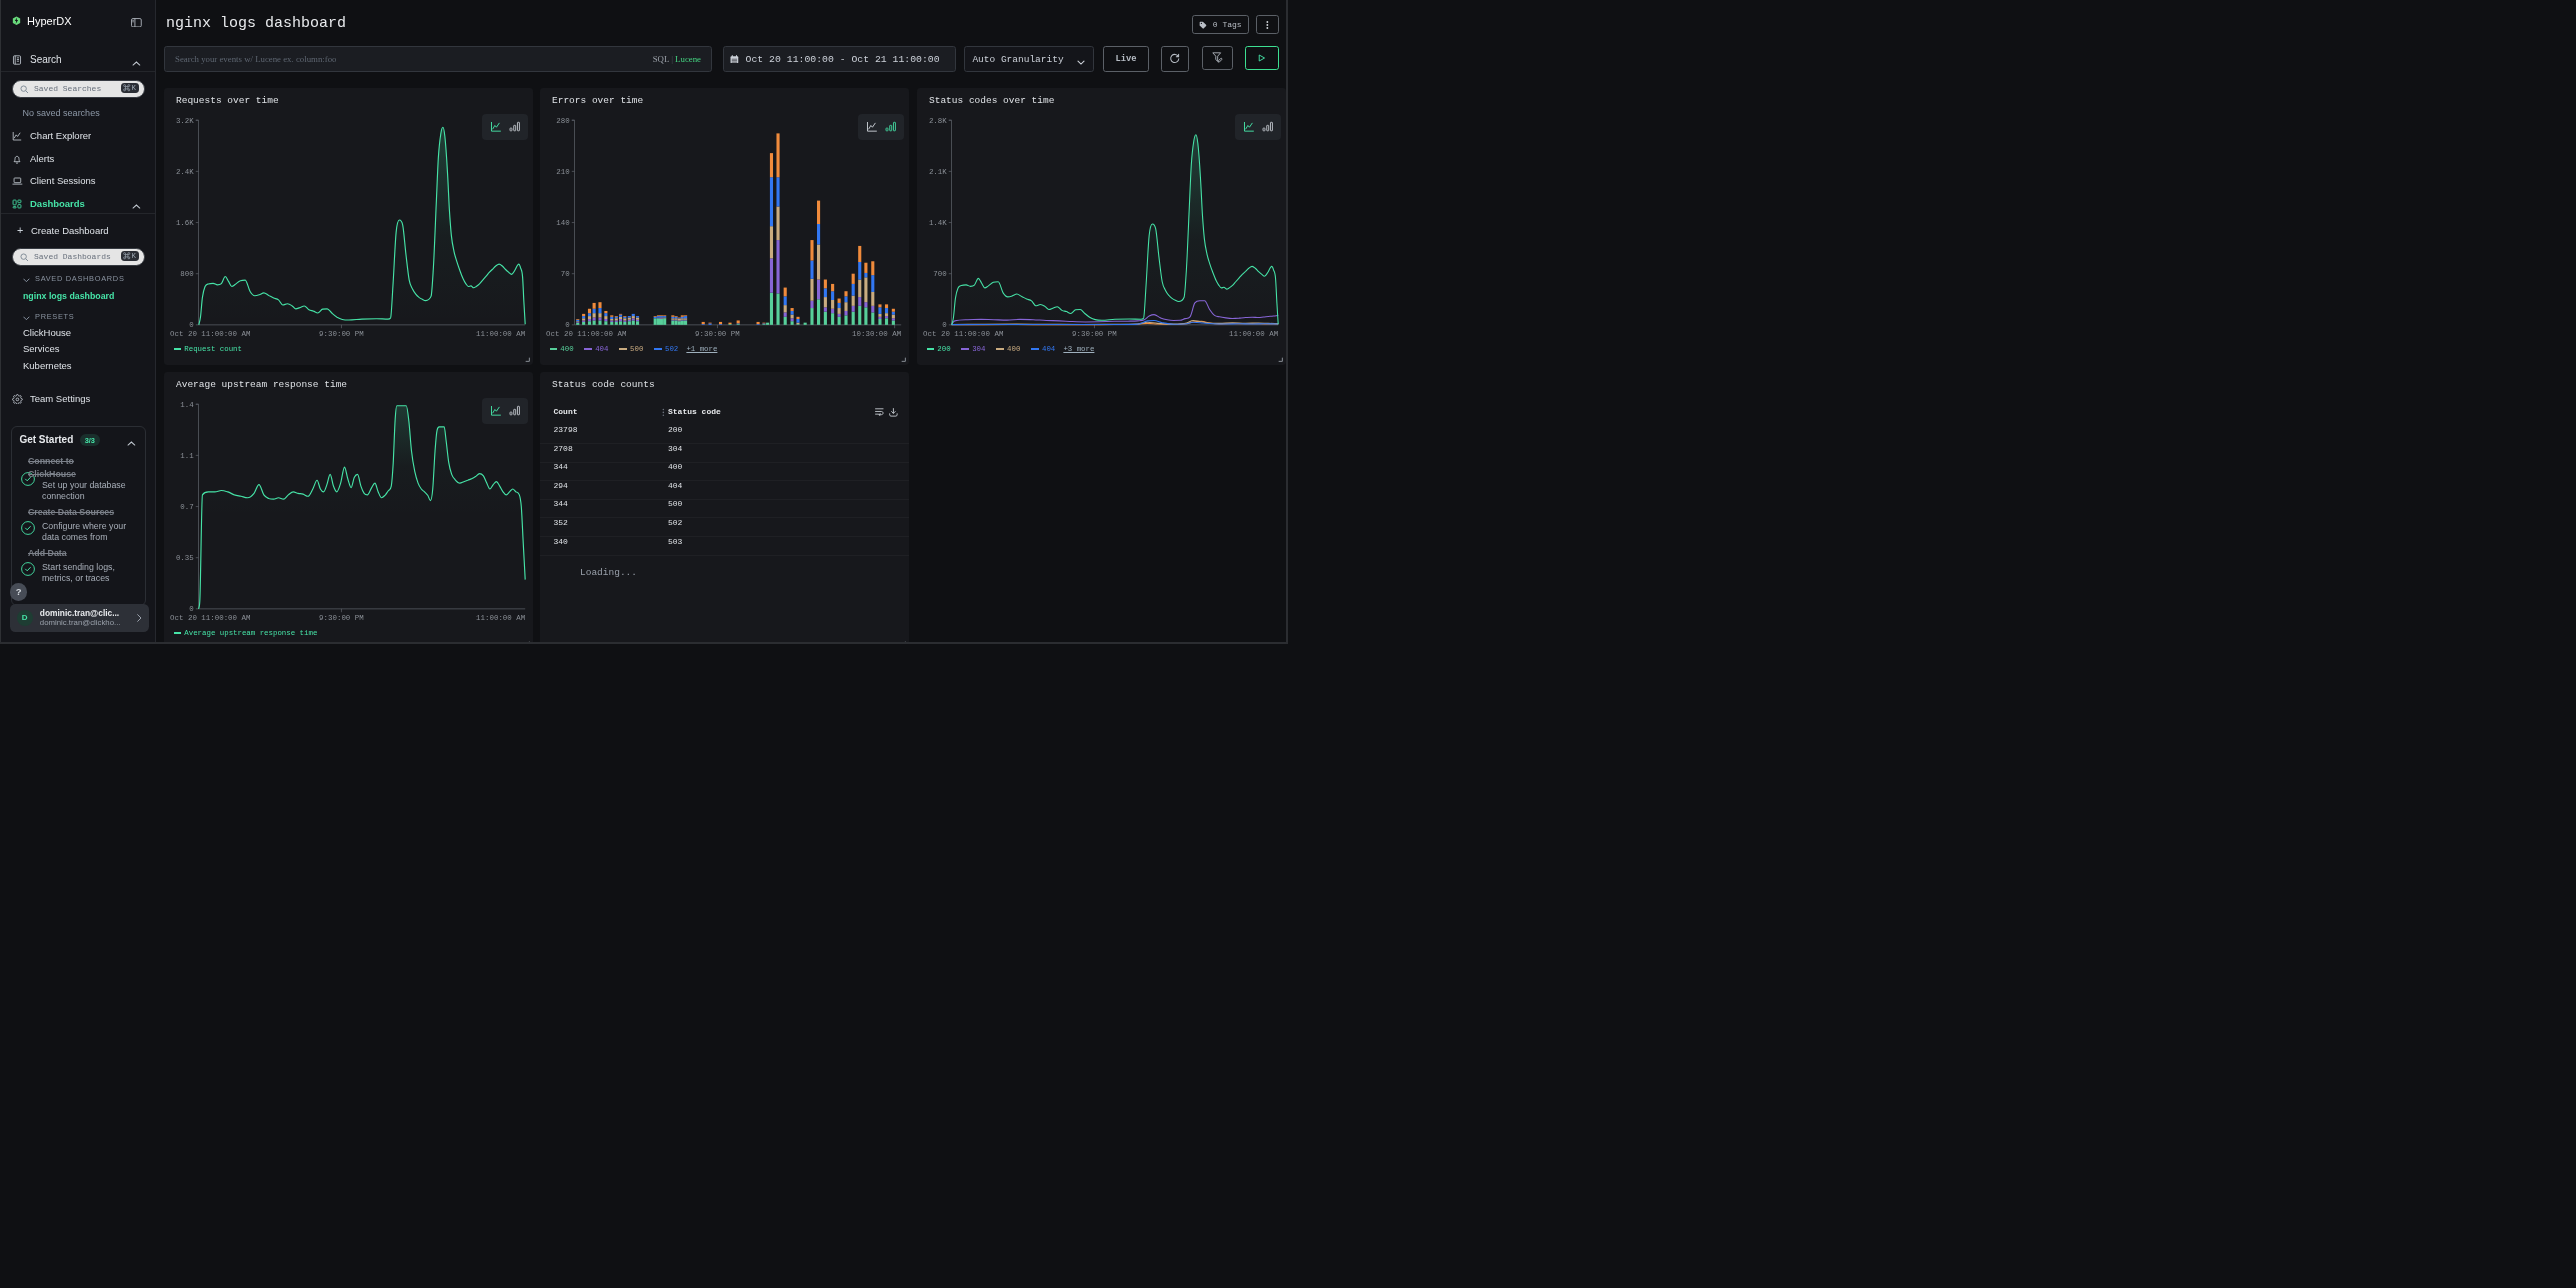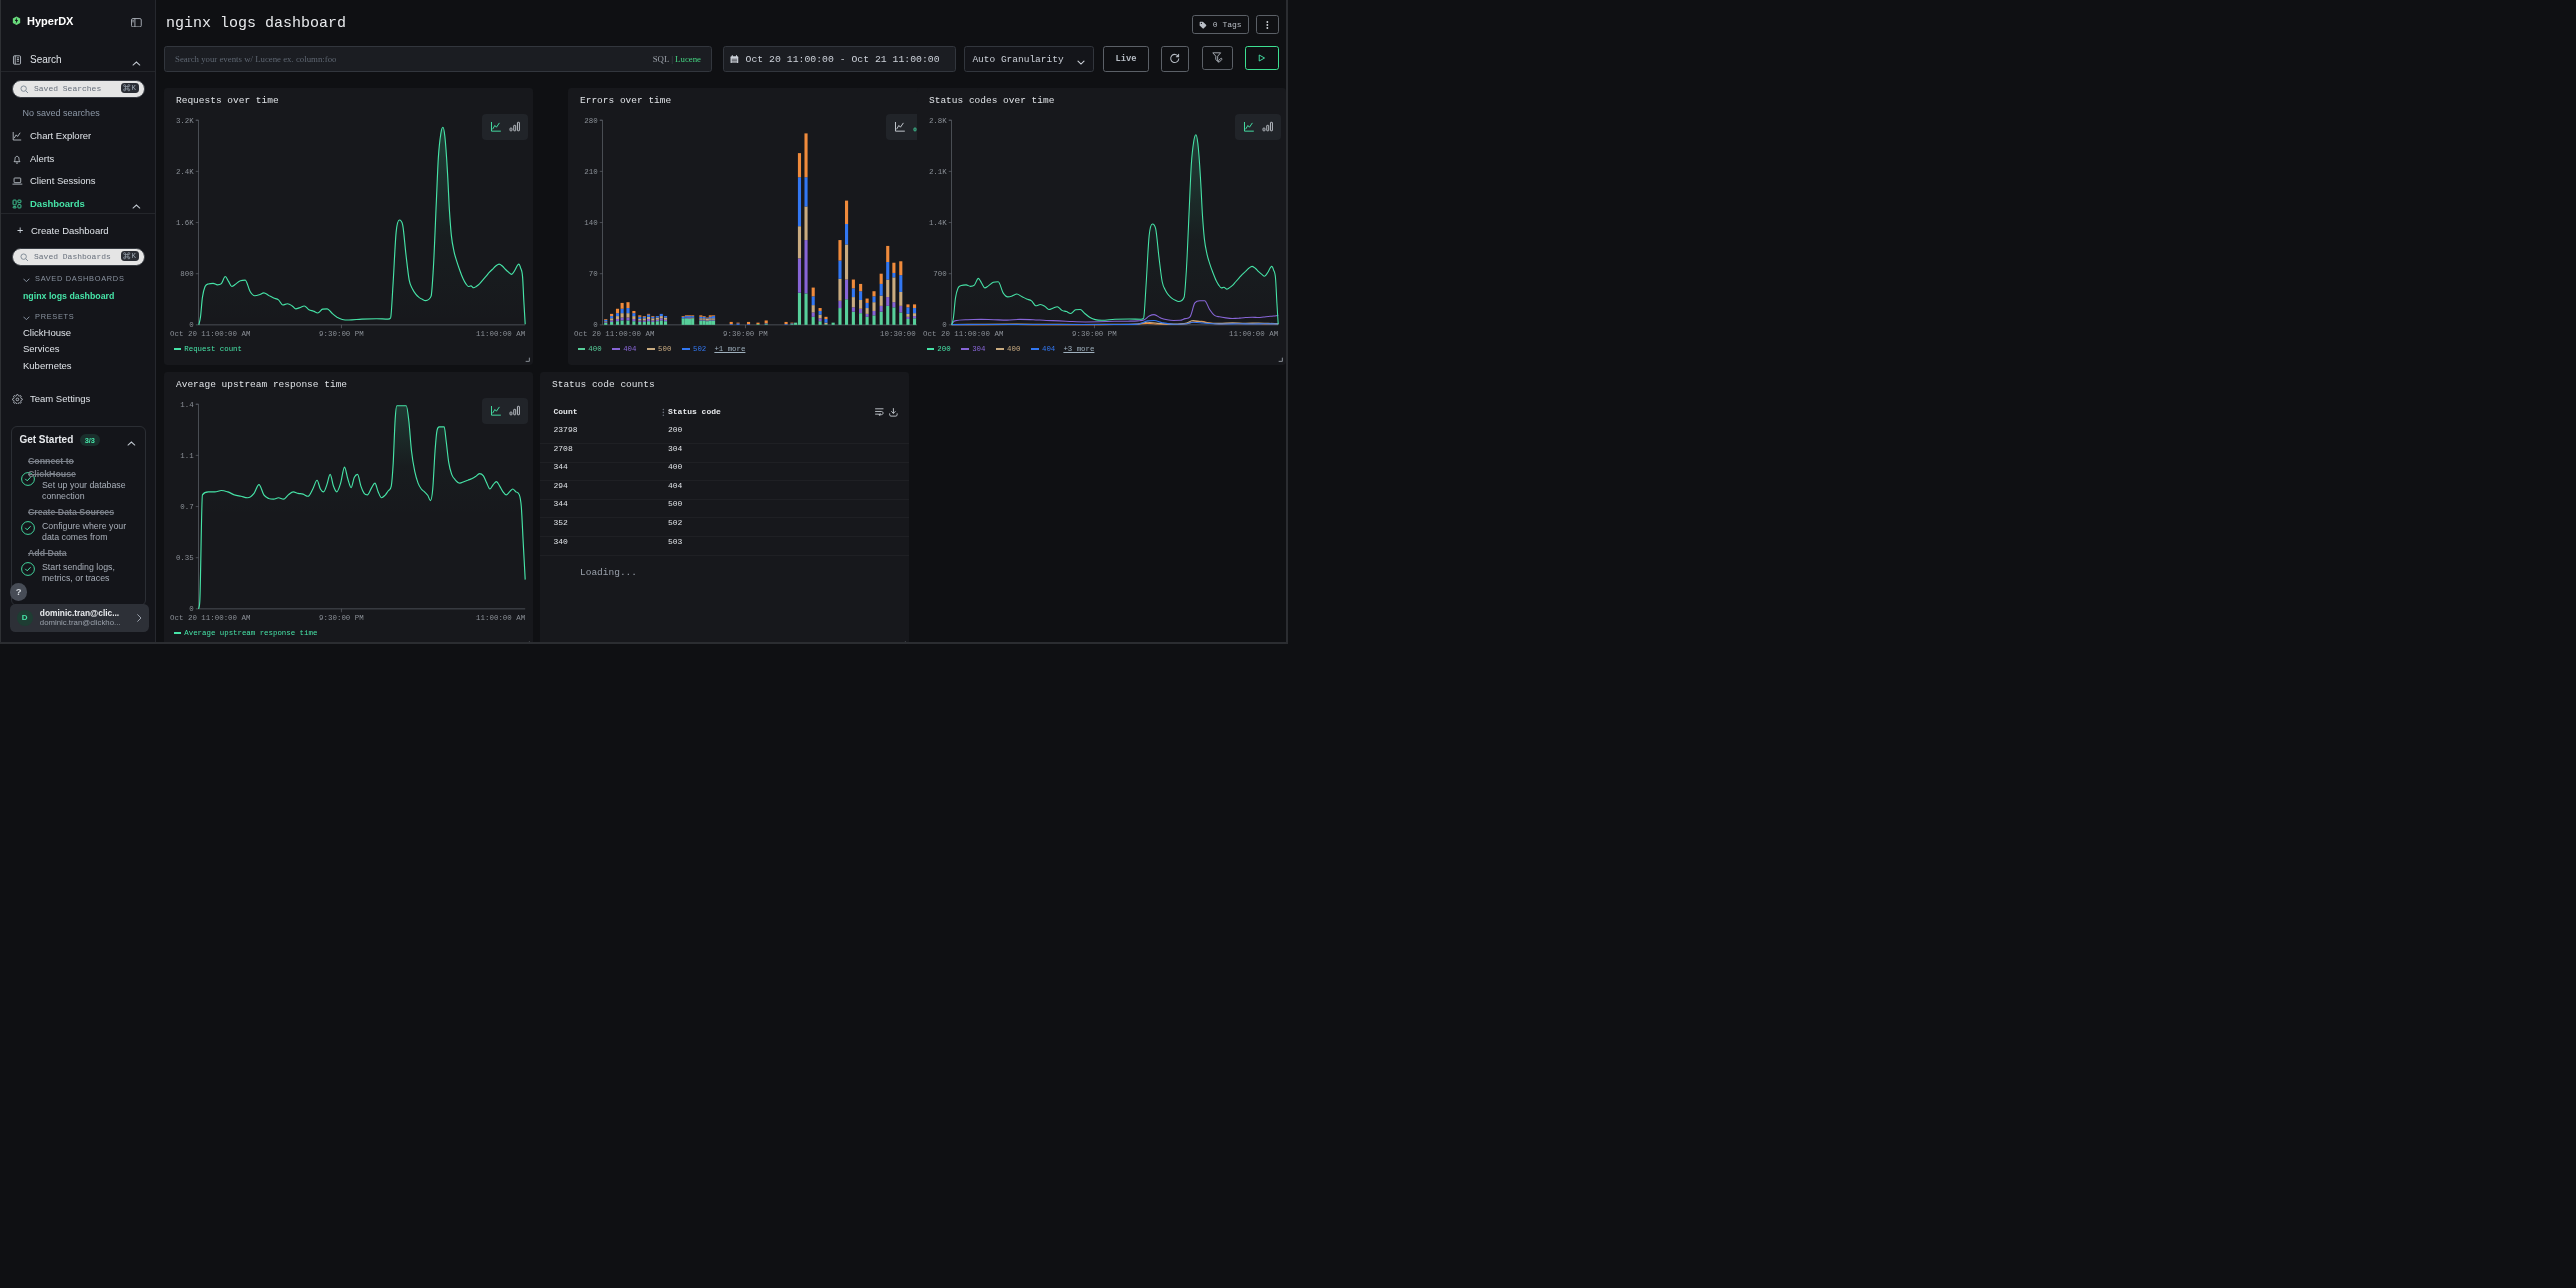--- a/index.html
+++ b/index.html
@@ -54,21 +54,21 @@
 .tic{position:absolute;top:1.4px}
 .trow{position:absolute;left:0;width:100%;height:18.6px;border-bottom:0.7px solid rgba(255,255,255,0.035)}
 .loading{position:absolute;left:40px;top:195px;font-size:9.5px;color:#99a0aa}
 </style></head>
 <body>
 <div class="sidebar">
     <svg style="position:absolute;left:10.8px;top:16px" width="9" height="9.5" viewBox="0 0 27 28">
       <path d="M13.5 1 24.5 7.4V20.6L13.5 27 2.5 20.6V7.4Z" fill="#69db7c"></path>
       <path d="M15.2 4.5 8.4 14.7h4.1l-1.3 8.3 7.2-10.9h-4.2z" fill="#14151a"></path>
     </svg>
-    <span style="position:absolute;left:26px;top:15px;font-size:11px;font-weight:700;color:#fff">HyperDX</span>
+    <span style="position:absolute;left:26px;top:15px;font-size:11px;font-weight:400;color:#fff">HyperDX</span>
     <span style="position:absolute;left:130px;top:17px"><svg width="10.8" height="9.5" viewBox="0 0 16 14" fill="none" stroke="#c3cad2" stroke-width="1.2">
         <rect x="0.8" y="0.8" width="14.4" height="12.4" rx="2"></rect>
         <path d="M5.8 0.8V13.2"></path>
         <path d="M2.6 3.4h1M2.6 5.6h1" stroke-linecap="round"></path>
       </svg></span>
     <div style="position:absolute;left:0;top:53px;width:100%">
       <span class="nico" style="top:2px">
         <svg width="10" height="10" viewBox="0 0 15 15" fill="none" stroke="#ccd3db" stroke-width="1.2">
           <rect x="2.2" y="1.2" width="10.6" height="12.6" rx="1.5"></rect>
           <path d="M4.8 1.2V13.8"></path>
@@ -296,21 +296,21 @@
     <div class="legend">
       <span class="li">
         <span class="sw" style="background:#46e3a7"></span>
         <span style="color:#46e3a7">Request count</span>
       </span>
     </div>
     <svg class="rsz" width="4.7" height="4.7" viewBox="0 0 7 7">
       <path d="M1 6.5H6.5V1" fill="none" stroke="#9aa0a8" stroke-width="1.3"></path>
     </svg>
   </div>
-<div class="panel" style="left:568px;top:88px;width:369px;height:277px">
+<div class="panel" style="left:540px;top:88px;width:369px;height:277px">
     <div class="ptitle">Errors over time</div>
     <svg class="chart" width="370" height="264" viewBox="0 0 547 390">
       <text x="44" y="51.0" text-anchor="end" class="ax">280</text>
       <path d="M47 47.5H51.0" class="axl"></path>
       <text x="44" y="126.6" text-anchor="end" class="ax">210</text>
       <path d="M47 123.1H51.0" class="axl"></path>
       <text x="44" y="202.2" text-anchor="end" class="ax">140</text>
       <path d="M47 198.8H51.0" class="axl"></path>
       <text x="44" y="277.9" text-anchor="end" class="ax">70</text>
       <path d="M47 274.4H51.0" class="axl"></path>

